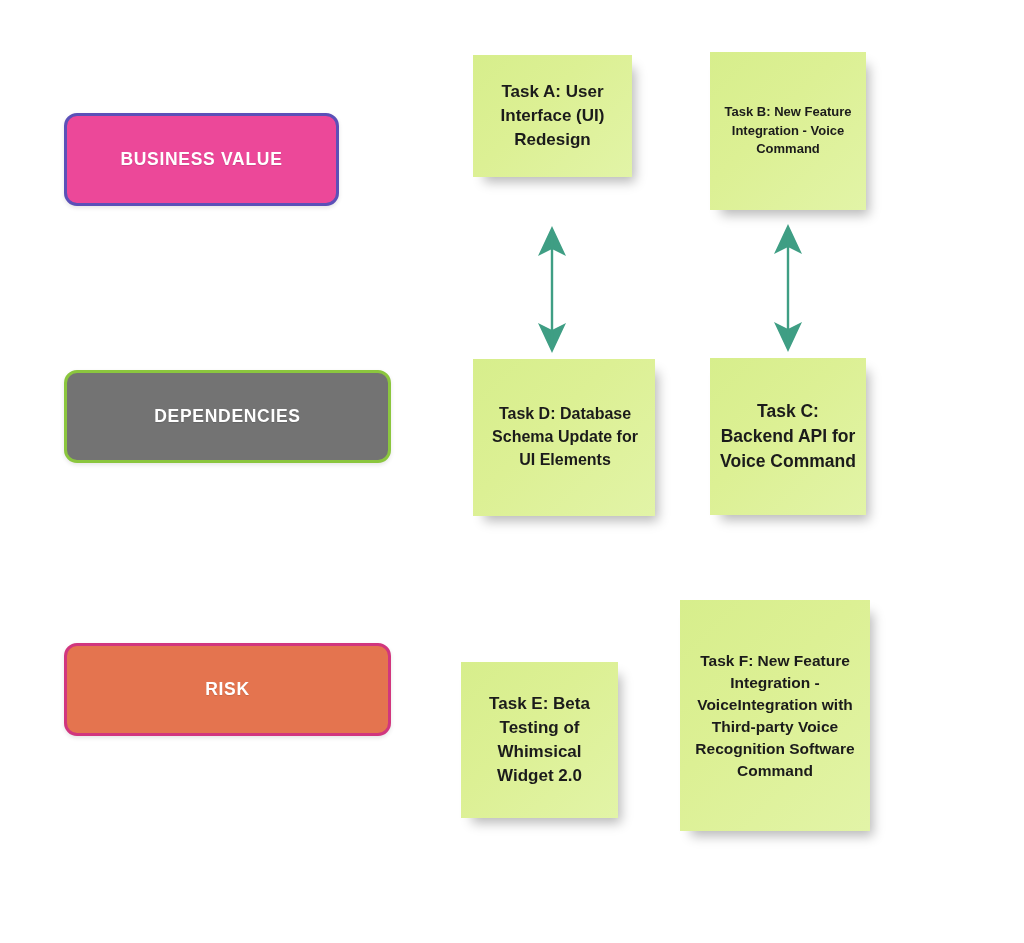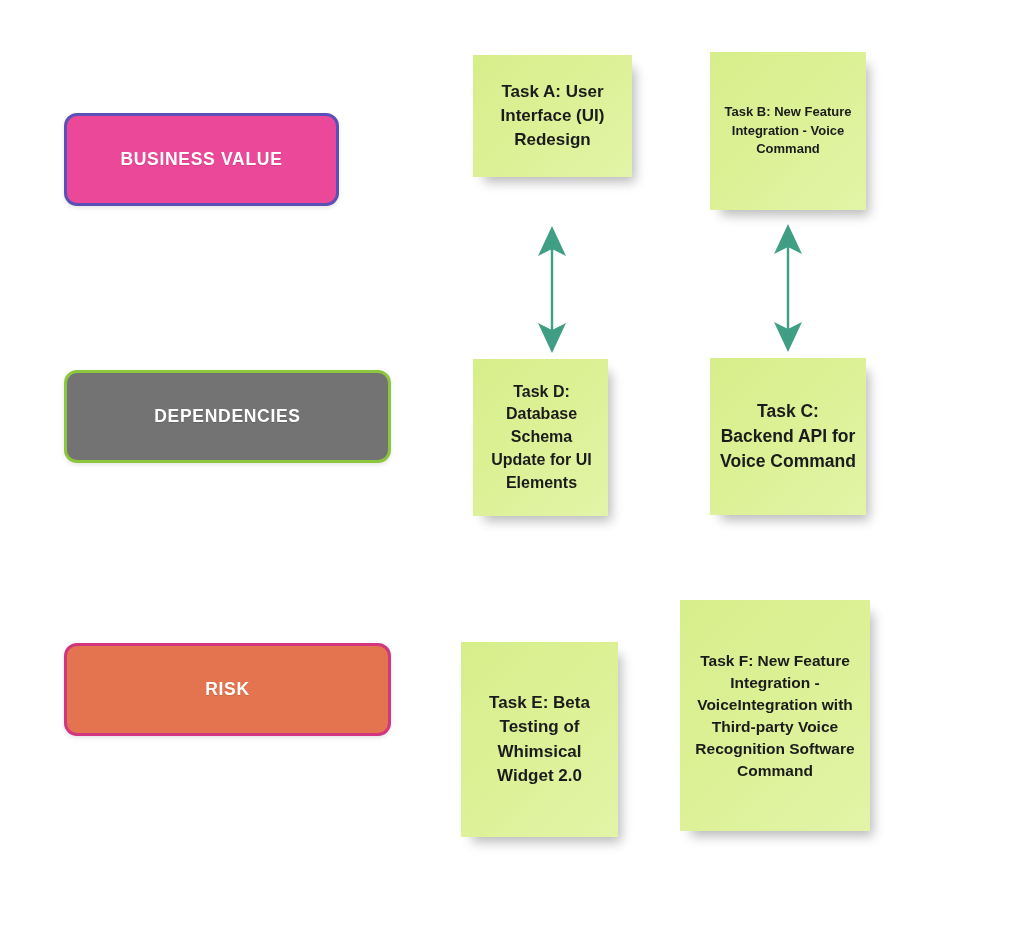--- a/index.html
+++ b/index.html
@@ -81,27 +81,27 @@
     width: 100%;
     word-wrap: break-word;
   }
 
   #note-task-a { left: 473px; top: 55px;  width: 159px; height: 122px; }
   #note-task-a .note-text { font-size: 17px; }
 
   #note-task-b { left: 710px; top: 52px;  width: 156px; height: 158px; }
   #note-task-b .note-text { font-size: 13px; }
 
-  #note-task-d { left: 473px; top: 359px; width: 135px; height: 157px; padding-left: 12px; }
+  #note-task-d { left: 473px; top: 359px; width: 182px; height: 157px; padding-left: 12px; }
   #note-task-d .note-text { font-size: 16px; }
 
   #note-task-c { left: 710px; top: 358px; width: 156px; height: 157px; }
   #note-task-c .note-text { font-size: 17.5px; }
 
-  #note-task-e { left: 461px; top: 642px; width: 157px; height: 195px; }
+  #note-task-e { left: 461px; top: 662px; width: 157px; height: 156px; }
   #note-task-e .note-text { font-size: 17px; }
 
   #note-task-f { left: 680px; top: 600px; width: 190px; height: 231px; }
   #note-task-f .note-text { font-size: 15.5px; }
 
   
   .connector-arrow {
     position: absolute;
     pointer-events: none;
   }

